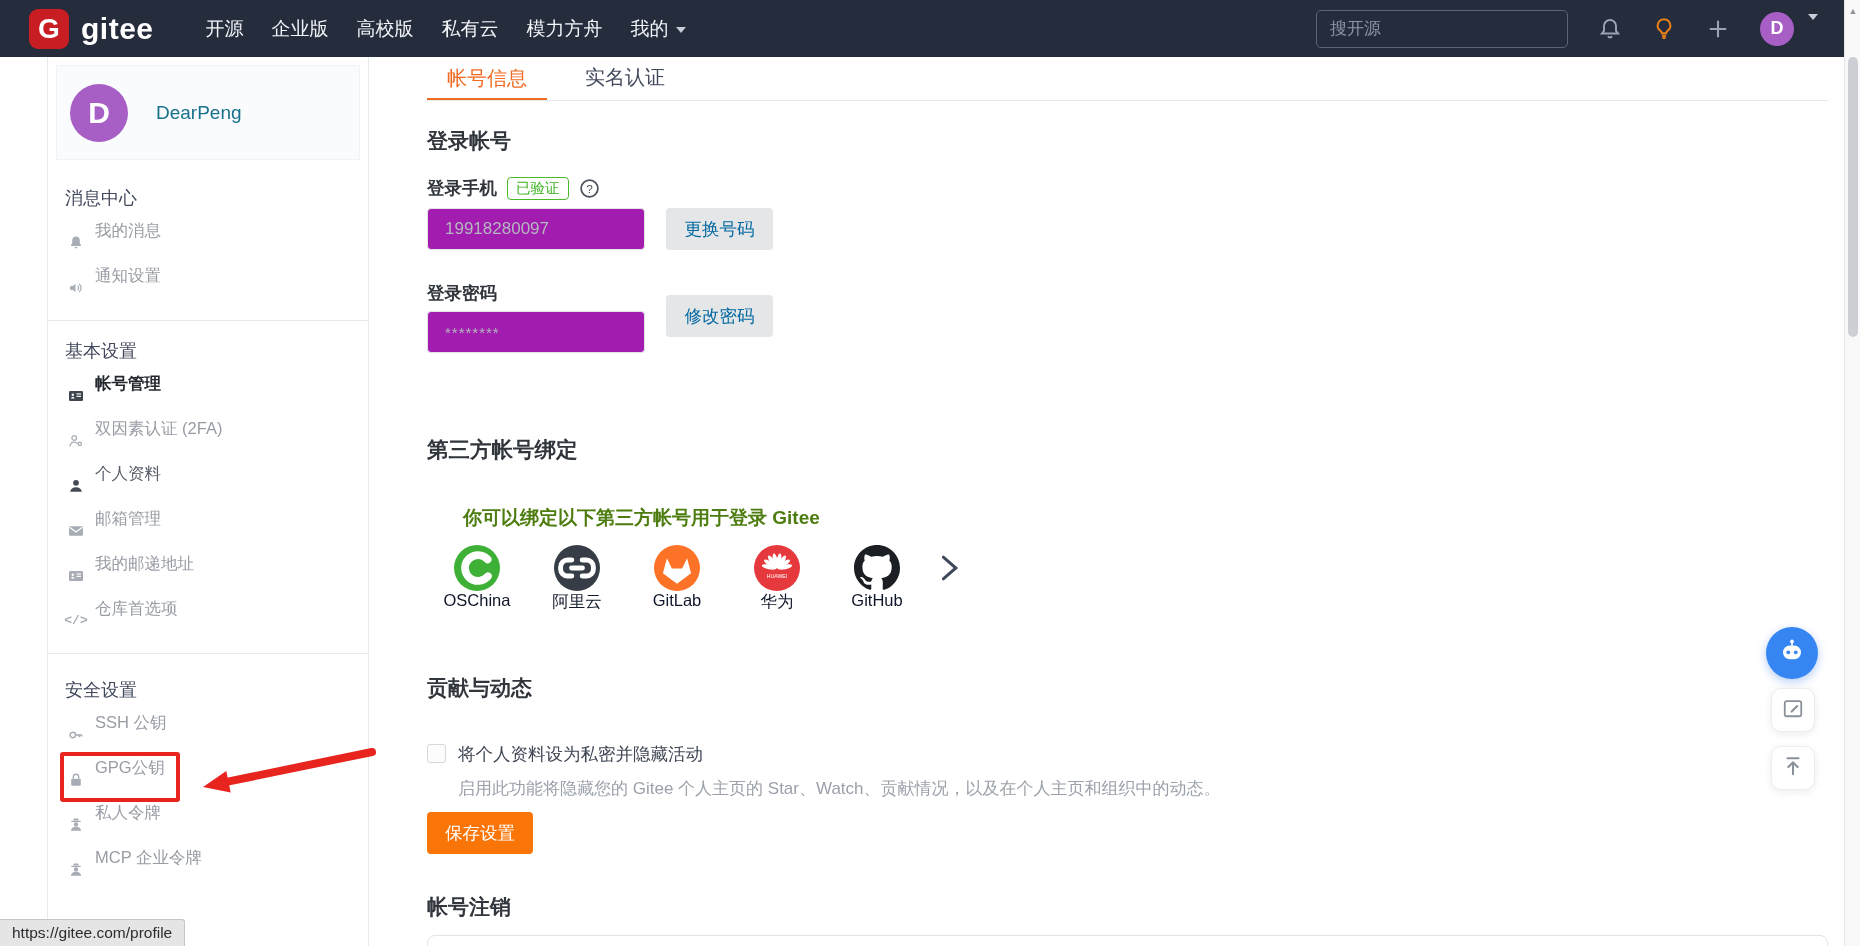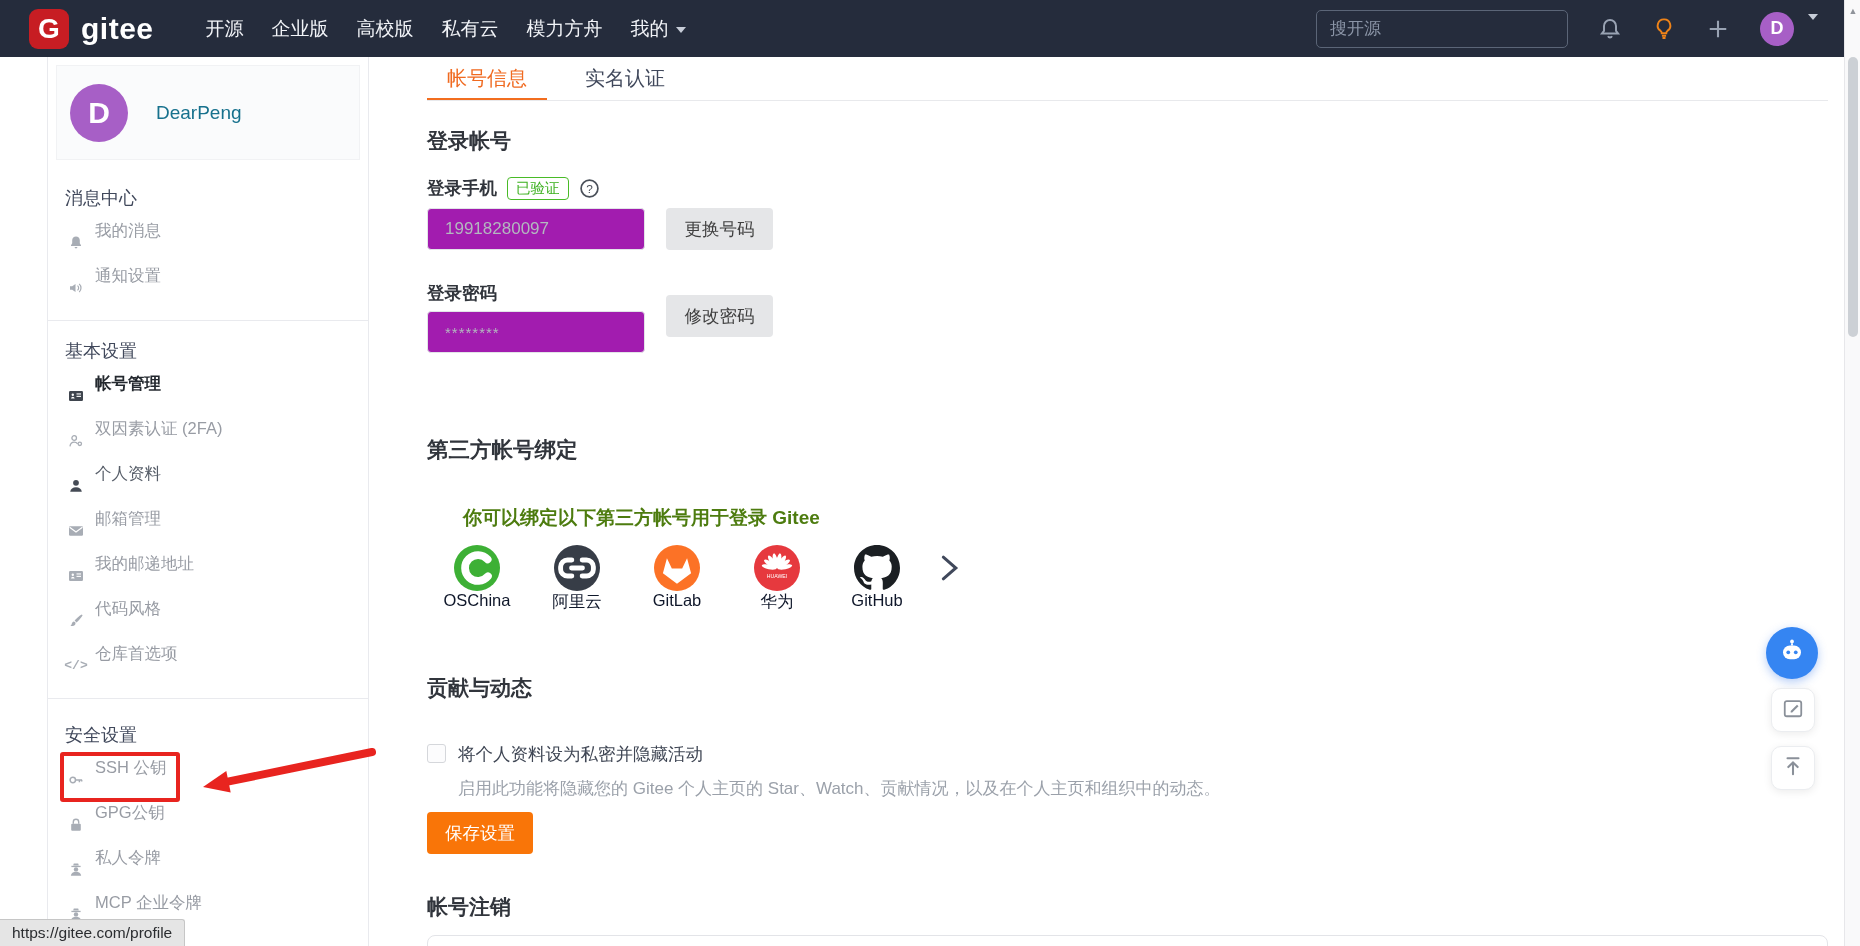--- a/index.html
+++ b/index.html
@@ -44,30 +44,30 @@
   .code-glyph { font-family:"Liberation Mono","DejaVu Sans Mono",monospace; font-size:13px; font-weight:bold; }
 
   
   .anno-box { position:absolute; left:60px; top:752px; width:120px; height:50px; border:4px solid #e8241f; border-radius:3px; z-index:8; pointer-events:none; }
   .anno-arrow { position:absolute; left:190px; top:735px; z-index:8; pointer-events:none; }
 
   
   .tabbar { position:absolute; left:427px; top:57px; height:44px; display:flex; }
   .tab { padding:1px 20px; line-height:41px; font-size:20px; color:#40485b; cursor:pointer; }
   .tab.active { color:#f06a20; border-bottom:3px solid #f26d1f; }
-  .tab + .tab { margin-left:18px; }
+  .tab + .tab { margin-left:18px;font-family:Liberation Mono, monospace; }
   .content-rule { position:absolute; left:427px; top:100px; width:1401px; height:0; border-top:1px solid #e8e9ec; }
 
   .h1 { position:absolute; left:427px; font-size:21px; font-weight:bold; color:#31353c; }
   .field-label-row { position:absolute; left:427px; top:176px; display:flex; align-items:center; }
   .field-label { font-size:17.5px; font-weight:bold; color:#31353c; }
   .badge { border:1px solid #49bb27; color:#3cb01f; font-size:14.5px; padding:1px 8px; border-radius:4px; margin-left:10px; }
   .q-icon { margin-left:10px; cursor:pointer; display:flex; }
   .txt-input { position:absolute; left:427px; width:218px; height:42px; background:#a21caf; border:1px solid #e2e4e8; border-radius:4px; color:#b3b8bf; font-size:17px; padding:0 17px; outline:none; font-family:inherit; }
-  .grey-btn { position:absolute; left:666px; width:107px; height:42px; background:#e5e6e8; border:none; border-radius:4px; color:#404040; font-size:17.5px; cursor:pointer; font-family:inherit; }
+  .grey-btn { position:absolute; left:666px; width:107px; height:42px; background:#e5e6e8; border:none; border-radius:4px; color:#0369a1; font-size:17.5px; cursor:pointer; font-family:inherit; }
   .sub-h { position:absolute; left:427px; top:505px; font-size:19px; font-weight:bold; color:#4d7c0f;margin-left:36px; }
 
   .providers { position:absolute; left:427px; top:545px; display:flex; }
   .provider { width:100px; display:flex; flex-direction:column; align-items:center; cursor:pointer; }
   .p-circle { width:46px; height:46px; border-radius:50%; display:flex; align-items:center; justify-content:center; }
   .p-label { margin-top:0; font-size:16.5px; color:#0f172a; }
   .chevron-right { position:absolute; left:936px; top:553px; cursor:pointer; }
 
   .checkbox { position:absolute; left:427px; top:744px; width:19px; height:19px; background:#fcfcfd; border:1px solid #d5d7db; border-radius:3px; cursor:pointer; }
   .cb-label { position:absolute; left:458px; top:742px; font-size:17.5px; color:#3f4654; }
@@ -212,28 +212,20 @@
       <span class="ic">
           <svg width="16" height="16" viewBox="0 0 16 16">
             <rect x="1" y="3" width="14" height="10" rx="1.2" fill="currentColor"></rect>
             <circle cx="4.8" cy="6.7" r="1.2" fill="#fff"></circle>
             <path d="M3 10.6c.2-1.2 1-1.9 1.8-1.9s1.6.7 1.8 1.9z" fill="#fff"></path>
             <rect x="8.5" y="5.4" width="4.5" height="1.1" fill="#fff"></rect>
             <rect x="8.5" y="7.8" width="4.5" height="1.1" fill="#fff"></rect>
           </svg>
         </span>
       <span>我的邮递地址</span>
-    </div>
-    <div class="side-it">
-      <span class="ic">
-          <svg width="16" height="16" viewBox="0 0 16 16" fill="currentColor">
-            <path d="M13.8 1.4c-2.1 1-5.7 4.1-7.2 6.1l1.9 1.9c2-1.5 5.1-5.1 6.1-7.2zM5.9 8.5c-1 .2-1.9 1-2.1 2.2-.1.9-.5 1.5-1.4 1.8 1.3.9 3.5.7 4.5-.4.7-.9.8-2 .4-2.8z"></path>
-          </svg>
-        </span>
-      <span>代码风格</span>
     </div>
     <div class="side-it">
       <span class="ic code-glyph">&lt;/&gt;</span>
       <span>仓库首选项</span>
     </div>
   </div>
 
   <div class="side-section last">
     <div class="side-hd">安全设置</div>
     <div class="side-it">

